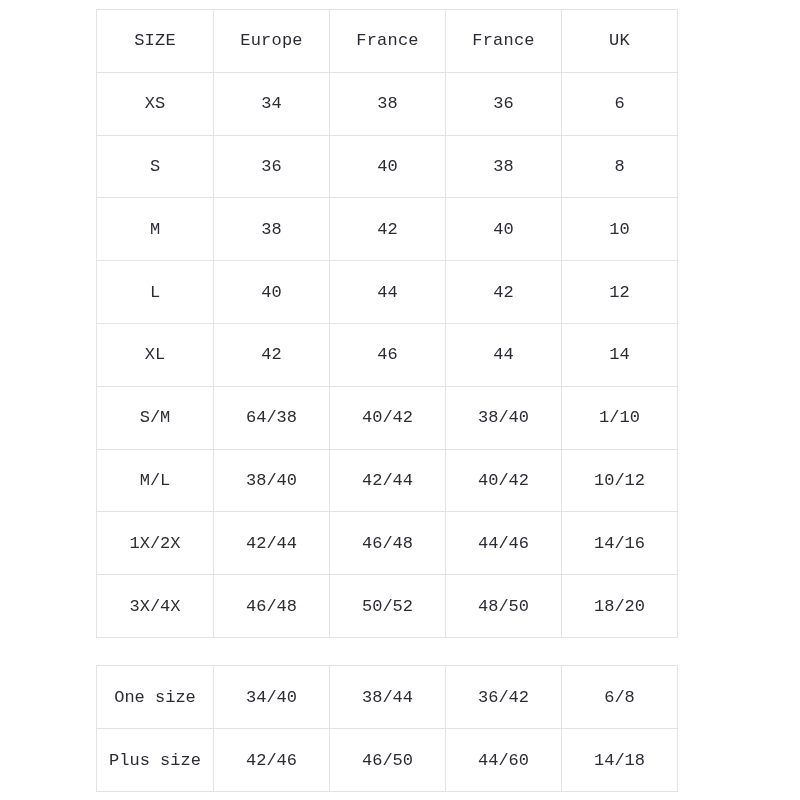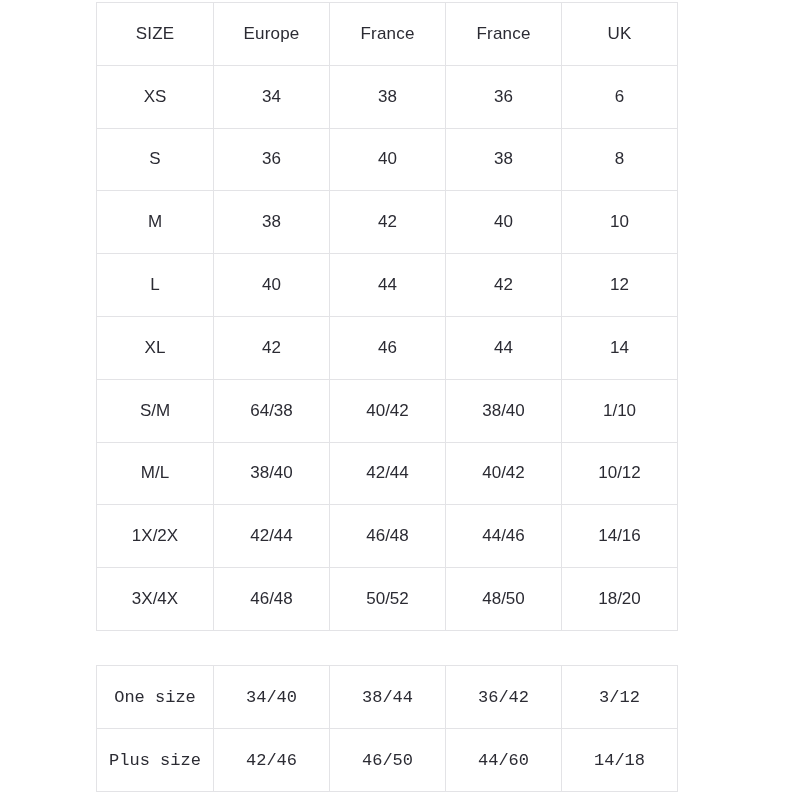--- a/index.html
+++ b/index.html
@@ -17,21 +17,21 @@
     height: 800px;
     box-sizing: border-box;
     padding: 0;
     overflow: hidden;
   }
   .table-wrap {
     position: absolute;
     left: 96px;
     width: 581px;
   }
-  #main-table-wrap { top: 2px; }
+  #main-table-wrap { top: 9px; font-family: Liberation Mono, monospace; }
   #secondary-table-wrap { top: 665px; }
 
   table.size-table {
     border-collapse: collapse;
     width: 581px;
     table-layout: fixed;
   }
   table.size-table td, table.size-table th {
     border: 1px solid #e3e3e6;
     text-align: center;
@@ -168,21 +168,21 @@
           <col class="c2">
           <col class="c3">
           <col class="c4">
       </colgroup>
       <tbody>
         <tr>
           <td class="rowlabel-wide">One size</td>
           <td class="val">34/40</td>
           <td class="val">38/44</td>
           <td class="val">36/42</td>
-          <td class="val">3/12</td>
+          <td class="val">6/8</td>
         </tr>
         <tr>
           <td class="rowlabel-wide">Plus size</td>
           <td class="val">42/46</td>
           <td class="val">46/50</td>
           <td class="val">44/60</td>
           <td class="val">14/18</td>
         </tr>
       </tbody>
     </table>

